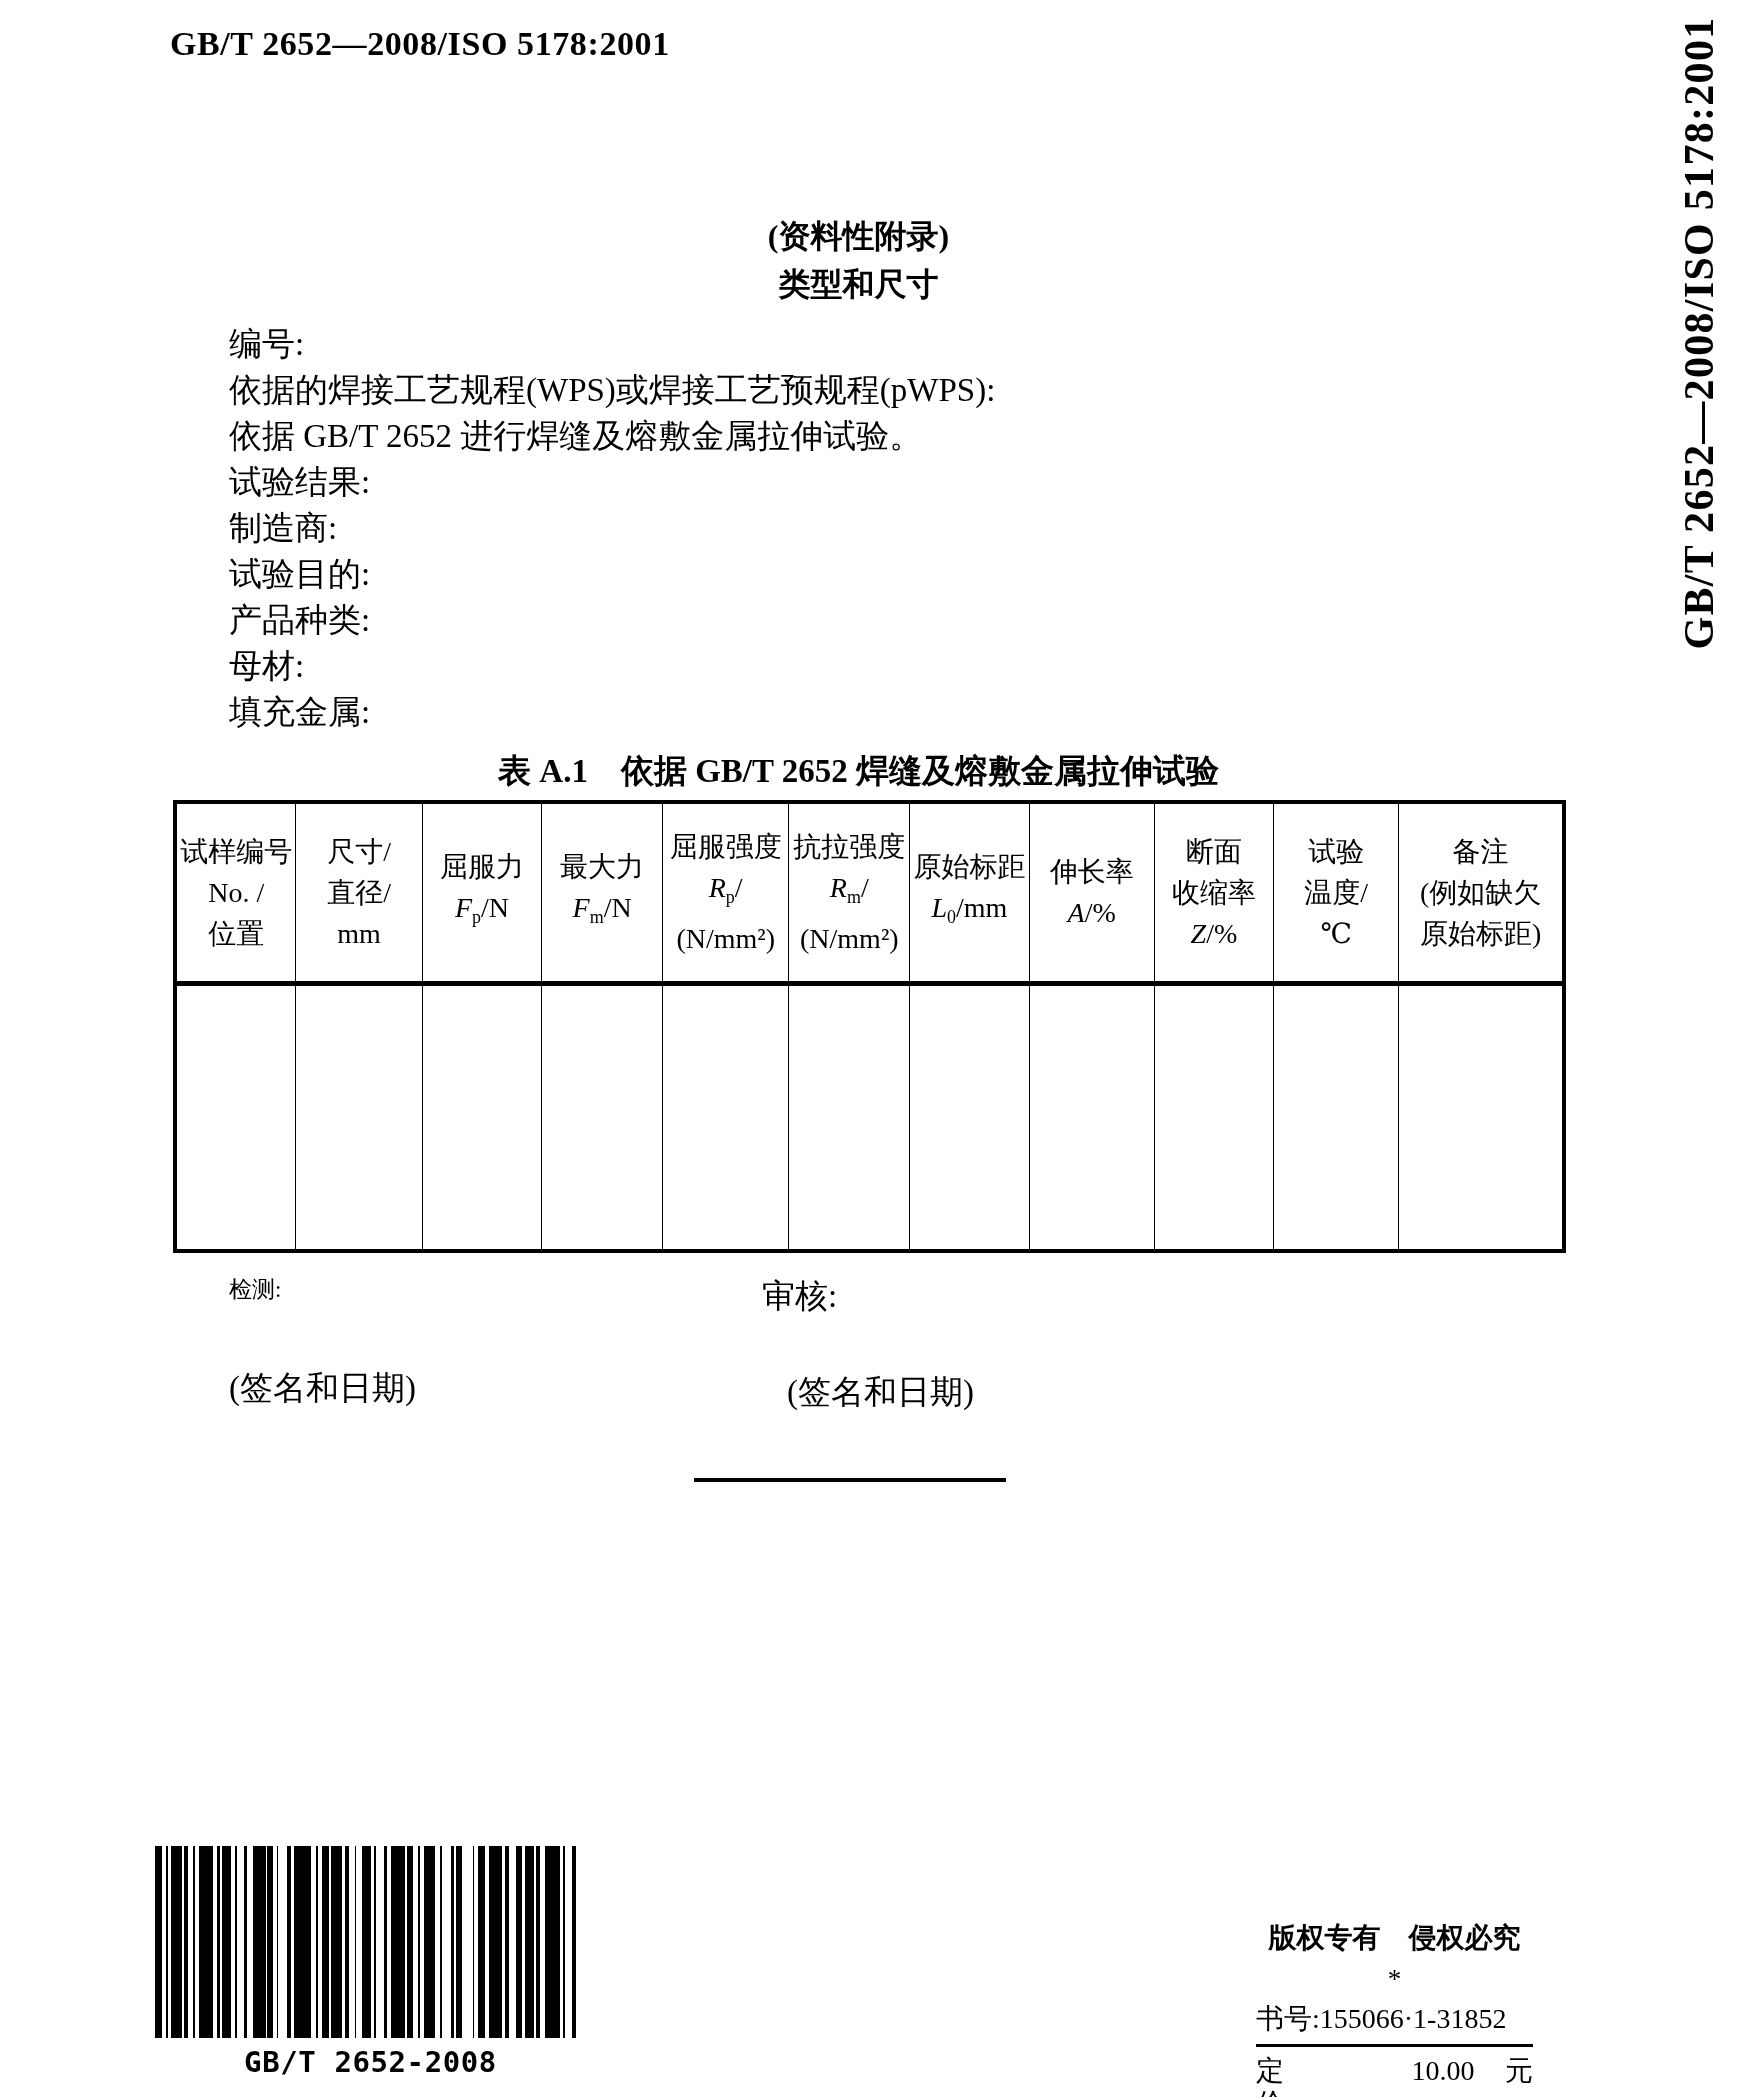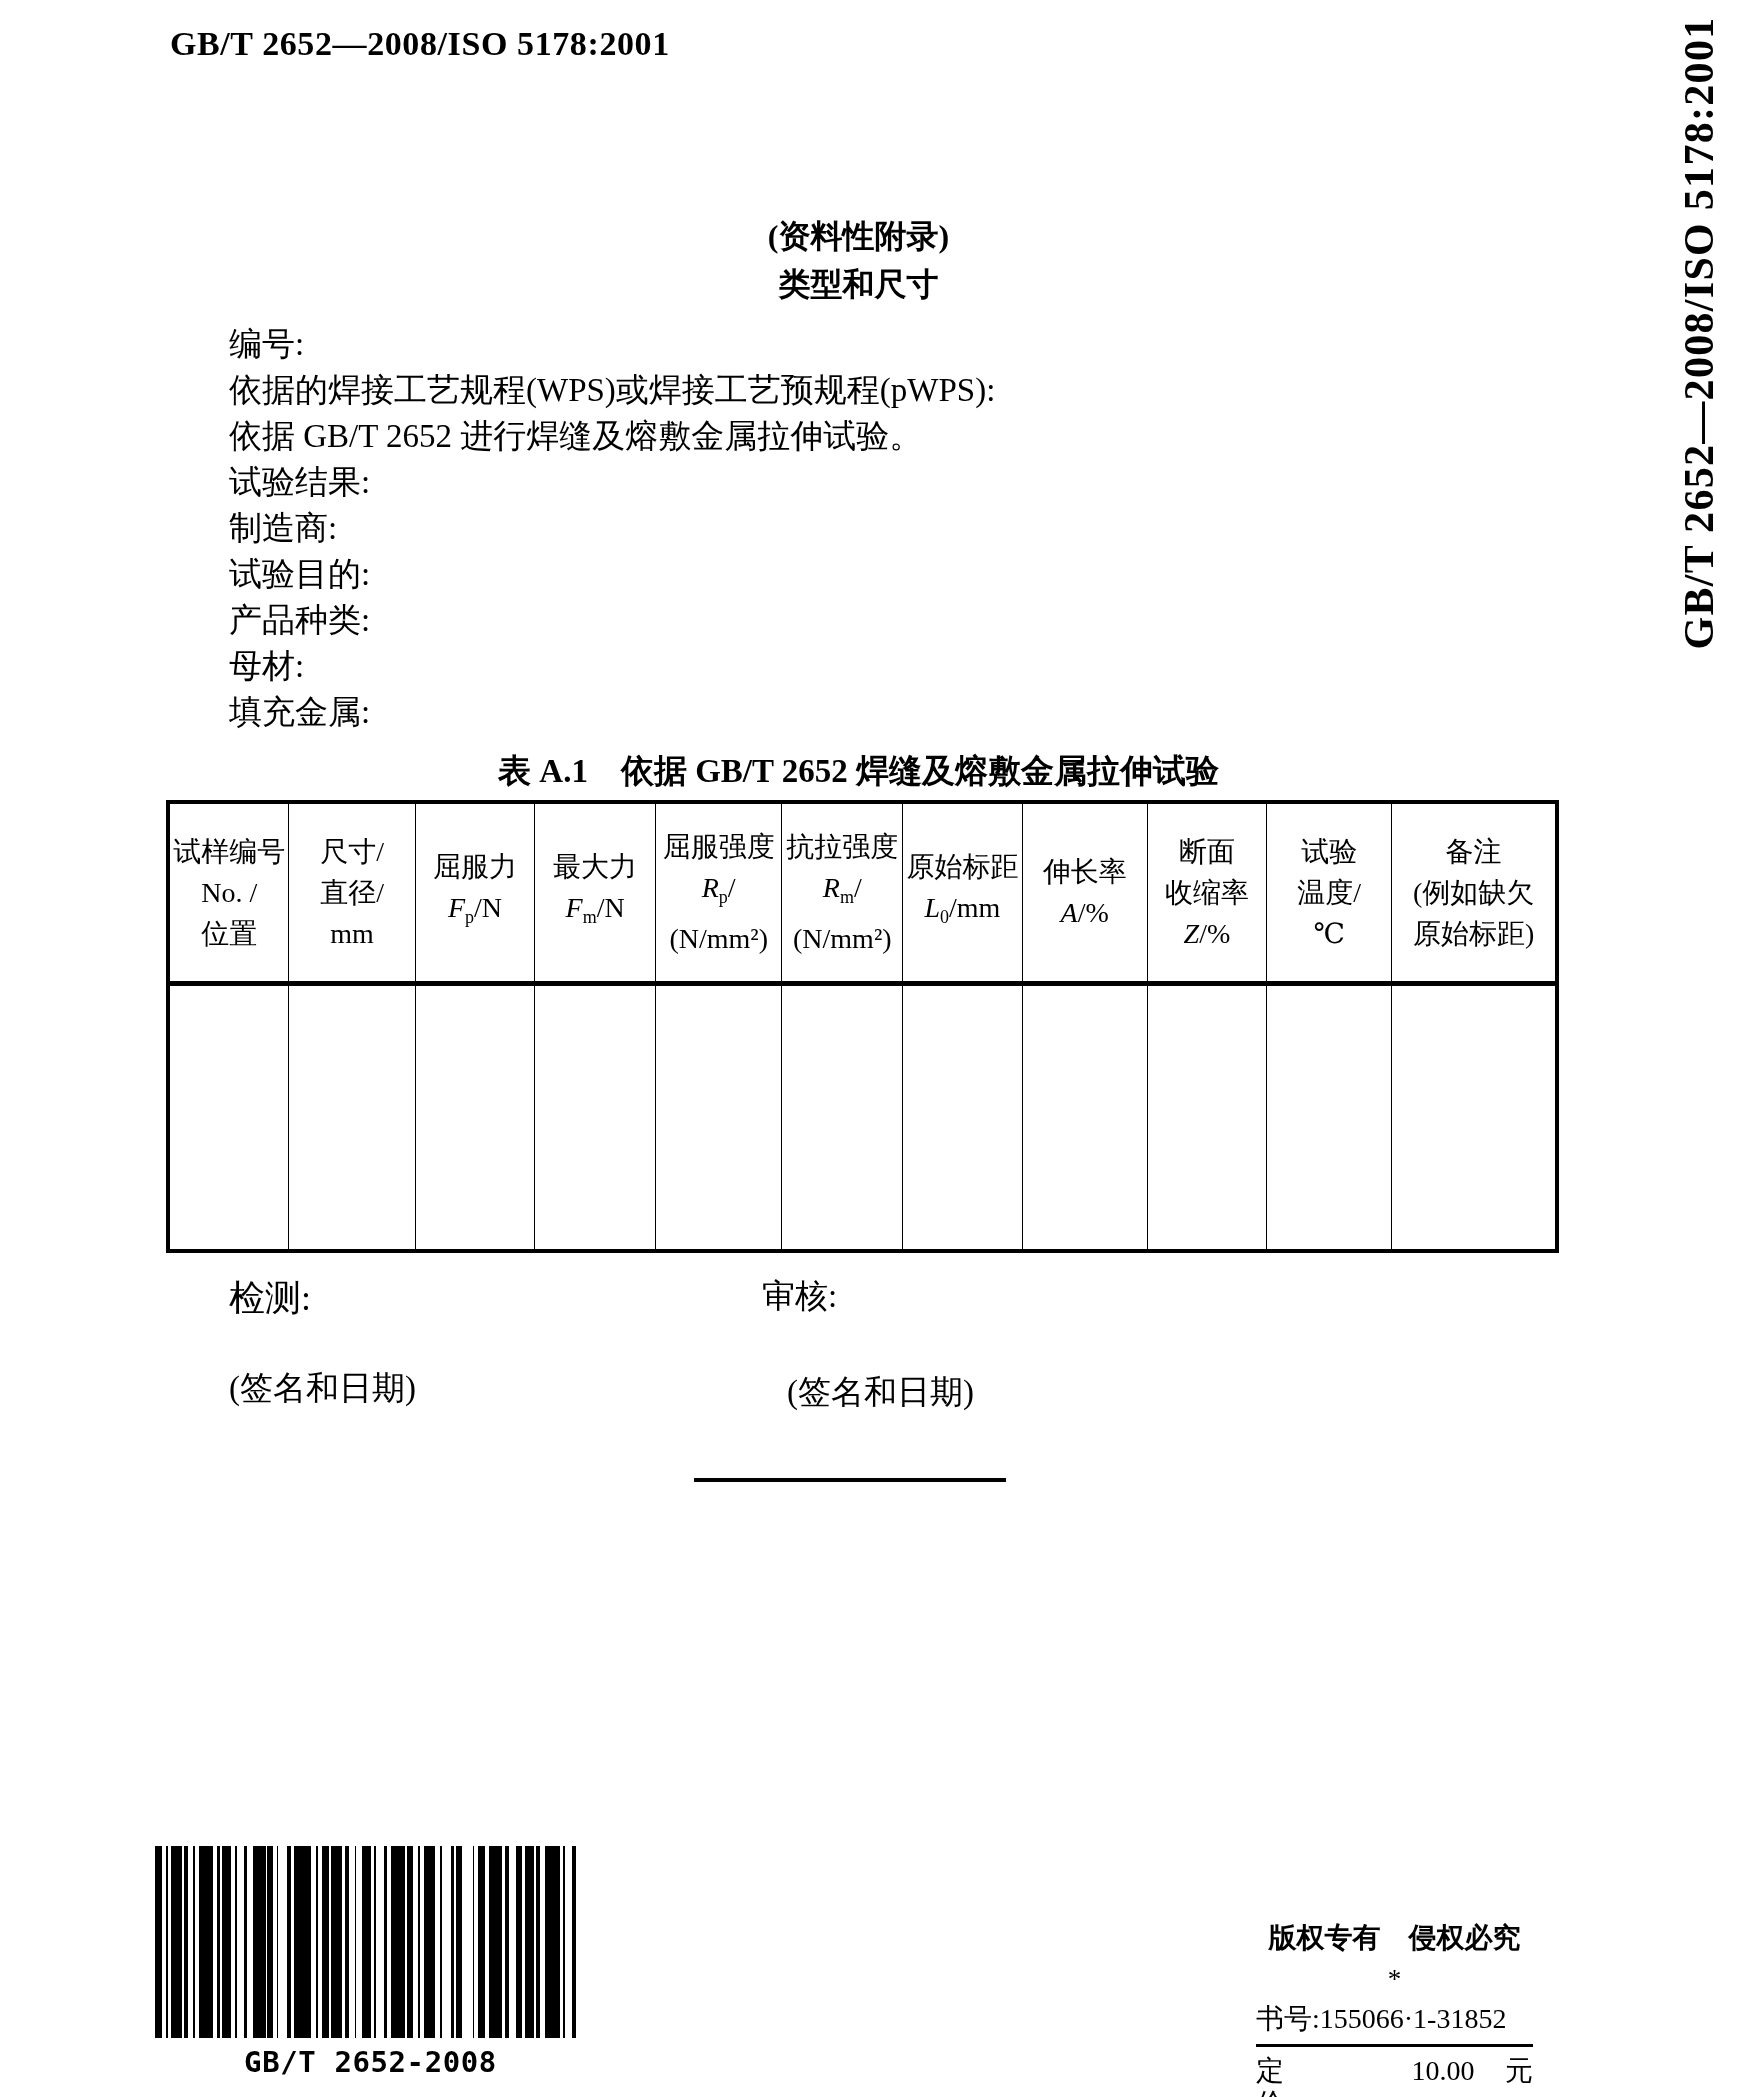--- a/index.html
+++ b/index.html
@@ -36,36 +36,36 @@
   .t3 { position: absolute; top: 263px; width: 100%; text-align: center;
         font-size: 32px; font-weight: bold; }
 
   .fields { position: absolute; left: 67px; top: 321px; font-size: 33px; }
   .field-line { height: 46px; line-height: 46px; white-space: nowrap; }
 
   .caption { position: absolute; top: 749px; width: 100%; text-align: center;
              font-size: 33px; font-weight: bold; }
 
   table.report-table {
-    position: absolute; left: 4px; top: 800px; width: 1393px;
+    position: absolute; left: 11px; top: 800px; width: 1393px;
     border-collapse: collapse; table-layout: fixed;
     border: 4.5px solid #000;
   }
   .report-table th, .report-table td { border: 1.9px solid #000; }
   .report-table thead th {
     height: 181px; vertical-align: middle; text-align: center;
     font-weight: normal; font-size: 28px; padding: 0 1.3px;
     border-bottom: 5.7px solid #000;
   }
   .report-table tbody td { height: 268px; }
   .hline { line-height: 41px; white-space: nowrap; }
   .i { font-style: italic; }
   .sub { font-size: 18px; vertical-align: -6.4px; }
 
-  .sign-label-left  { position: absolute; left: 67px;  top: 1274px; font-size: 36px; }
+  .sign-label-left  { position: absolute; left: 67px;  top: 1274px; font-size: 23px; }
   .sign-label-right { position: absolute; left: 600px;  top: 1274px; font-size: 33px; }
   .sign-note-left   { position: absolute; left: 67px;  top: 1366px; font-size: 33px; }
   .sign-note-right  { position: absolute; left: 625px;  top: 1370px; font-size: 33px; }
   .sig-line { position: absolute; left: 532px; top: 1478px; width: 312px; height: 3.8px; background: #000; }
 
   .barcode {
     position: absolute; left: 155px; top: 1846px; width: 431px; height: 192px;
     display: flex; align-items: stretch;
   }
   .barcode > div { height: 100%; }

